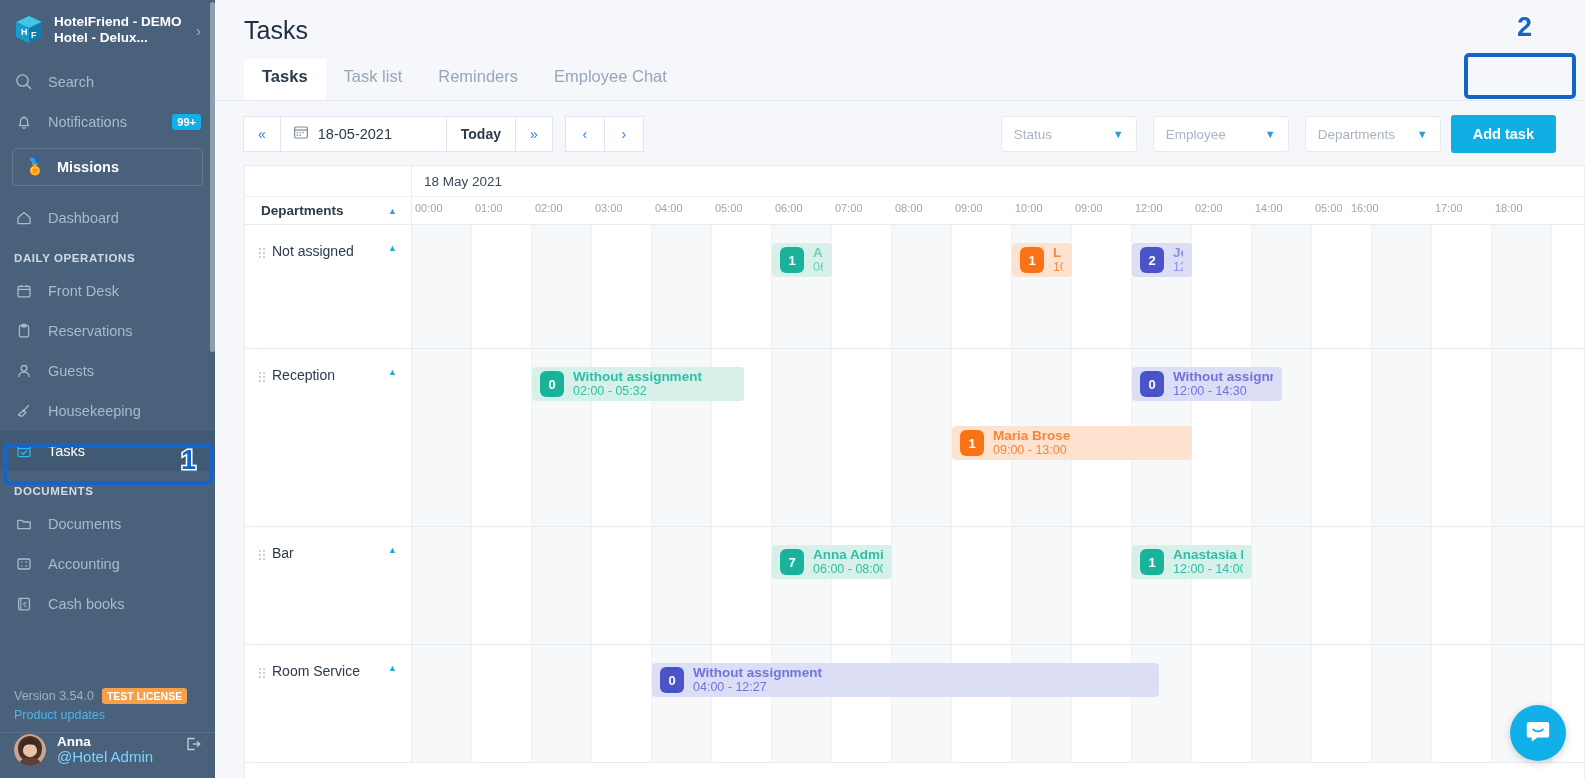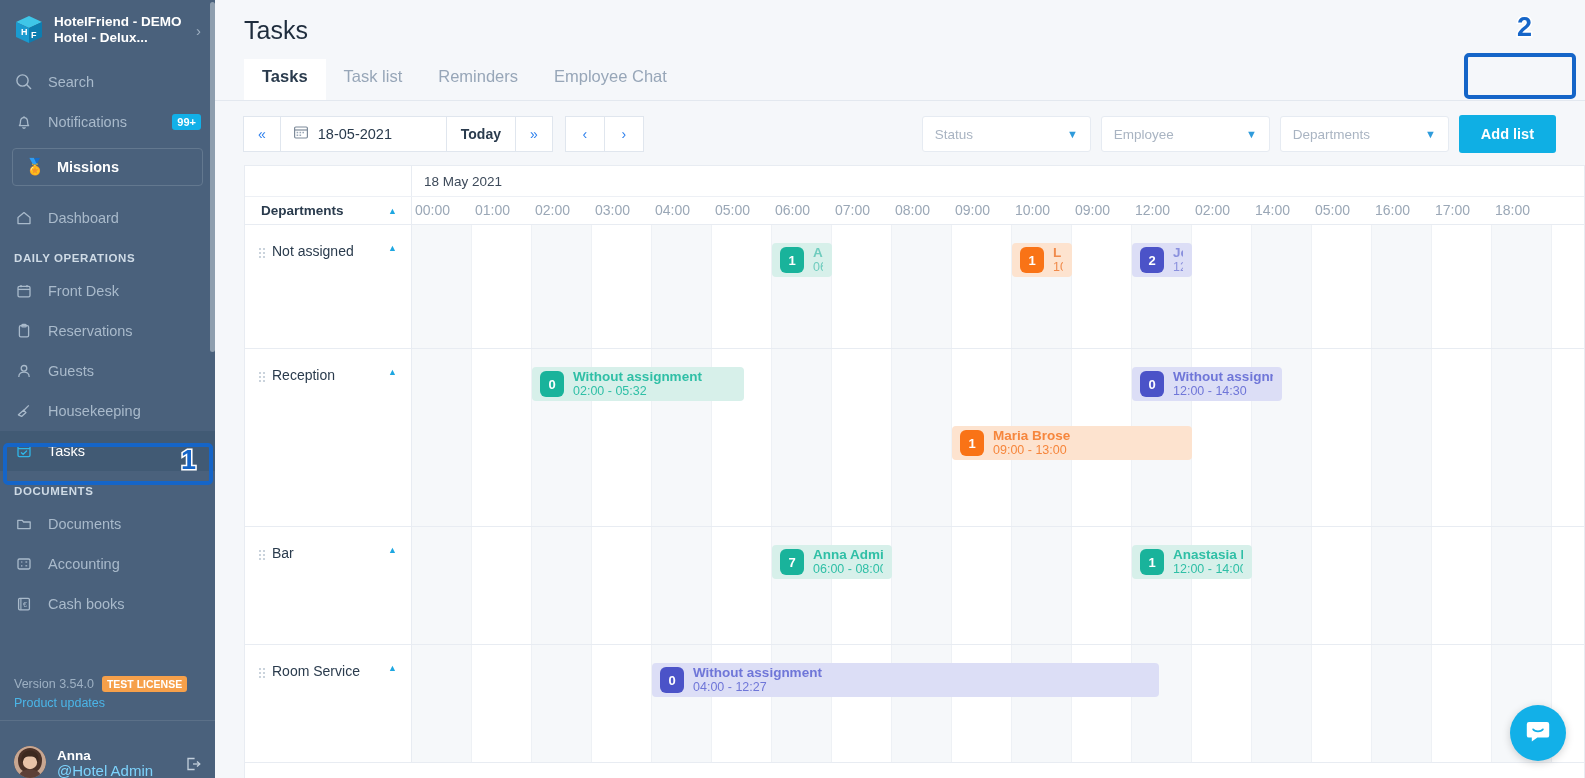--- a/index.html
+++ b/index.html
@@ -83,21 +83,21 @@
     display: flex; align-items: center; gap: 8px; flex-wrap: wrap;
   }
   .lic {
     background: #f6a04a; color: #fff; font-size: 10.5px; font-weight: bold;
     border-radius: 3px; padding: 2px 5px;
   }
   .prod-upd { padding: 0 14px 10px 14px; font-size: 12.5px; color: #4bb6e8; cursor: pointer; }
 
   .sb-user {
     border-top: 1px solid #5b7088;
-    height: 58px; display: flex; align-items: flex-end; gap: 11px;
+    height: 46px; display: flex; align-items: flex-start; gap: 11px;
     padding: 1px 12px 0 14px;
   }
   .avatar {
     width: 32px; height: 32px; border-radius: 50%; flex: 0 0 32px; overflow:hidden;
     background: #8a6a5c;
   }
   .uname { font-size: 13.5px; font-weight: bold; color: #ffffff; line-height: 15px; }
   .uhandle { font-size: 15px; color: #7dd3fc; line-height: 15px; }
   .logout { margin-left: auto; color: #c3d0dc; }
 
@@ -147,23 +147,23 @@
   .date-field {
     height: 36px; border: 1px solid #e0e6ee; background: #fff;
     display: flex; align-items: center; gap: 9px; padding: 4px 12px;
     min-width: 167px; margin-left: -1px; cursor: pointer;
   }
   .date-field .dtxt { font-size: 14.5px; color: #2a3b4d; }
   .gap { width: 13px; }
 
   .filters { margin-left: auto; display: flex; align-items: center; gap: 10px; }
   .sel {
-    height: 36px; width: 169px; border: 1px solid #e6ebf2; background: #fff;
+    height: 36px; width: 136px; border: 1px solid #e6ebf2; background: #fff;
     border-radius: 3px; display: flex; align-items: center; padding: 0 12px;
-    font-size: 13.5px; color: #a9b4c2; cursor: pointer;
+    font-size: 13.5px; color: #a9b4c2; cursor: pointer; margin-left: 6px;
   }
   .sel .chev { margin-left: auto; color: #2f9bdb; font-size: 11px; }
   .addbtn {
     height: 38px; background: #0fafe4; color: #fff; font-size: 14.5px; font-weight: bold;
     border-radius: 3px; border: none; padding: 0 22px; cursor: pointer;
     display: flex; align-items: center; justify-content: center;
   }
   .addbtn-wrap { position: relative; }
 
   
@@ -180,21 +180,21 @@
 
   .tl-sub { display: flex; border-bottom: 1px solid #e8ecf2; height: 28px; flex: 0 0 28px; }
   .tl-sub-left {
     width: 167px; flex: 0 0 167px; border-right: 1px solid #e8ecf2;
     display: flex; align-items: center; padding: 0 14px 0 16px;
     font-size: 13.5px; color: #2a3b4d; font-weight: bold;
   }
   .caret-up { margin-left: auto; color: #1ea7e1; font-size: 9px; }
   .tl-sub-right { flex: 1 1 auto; position: relative; }
   .hlabel {
-    position: absolute; top: 5px; font-size: 14px; color: #9aa7b6; white-space: nowrap;
+    position: absolute; top: 5px; font-size: 11px; color: #9aa7b6; white-space: nowrap;
   }
 
   .tl-body { flex: 1 1 auto; position: relative; overflow: hidden; }
   .row {
     display: flex; border-bottom: 1px solid #e8ecf2; position: relative;
   }
   .row-left {
     width: 167px; flex: 0 0 167px; border-right: 1px solid #e8ecf2;
     padding: 18px 14px 0 14px; display: flex; align-items: flex-start;
   }
@@ -461,21 +461,21 @@
         </div>
         <div class="sel">
           <span>Employee</span>
           <span class="chev">▼</span>
         </div>
         <div class="sel">
           <span>Departments</span>
           <span class="chev">▼</span>
         </div>
         <div class="addbtn-wrap">
-          <button class="addbtn">Add list</button>
+          <button class="addbtn">Add task</button>
         </div>
       </div>
     </div>
 
     <div class="hl-box" style="right:9px; top:53px; width:112px; height:46px;"></div>
     <div class="anno" style="right:53px; top:12px;">2</div>
 
     <section class="tl">
       <div class="tl-head">
         <div class="tl-head-left"></div>
@@ -496,21 +496,21 @@
             <span class="hlabel" style="left: 363px;">06:00</span>
             <span class="hlabel" style="left: 423px;">07:00</span>
             <span class="hlabel" style="left: 483px;">08:00</span>
             <span class="hlabel" style="left: 543px;">09:00</span>
             <span class="hlabel" style="left: 603px;">10:00</span>
             <span class="hlabel" style="left: 663px;">09:00</span>
             <span class="hlabel" style="left: 723px;">12:00</span>
             <span class="hlabel" style="left: 783px;">02:00</span>
             <span class="hlabel" style="left: 843px;">14:00</span>
             <span class="hlabel" style="left: 903px;">05:00</span>
-            <span class="hlabel" style="left: 963px;">16:00</span>
+            <span class="hlabel" style="left: 939px;">16:00</span>
             <span class="hlabel" style="left: 1023px;">17:00</span>
             <span class="hlabel" style="left: 1083px;">18:00</span>
           </div>
       </div>
       <div class="tl-body" id="tl-body">
           <div class="row" style="height: 124px;">
             <div class="row-left">
               <span class="grip">
                 <i></i>
                 <i></i>

